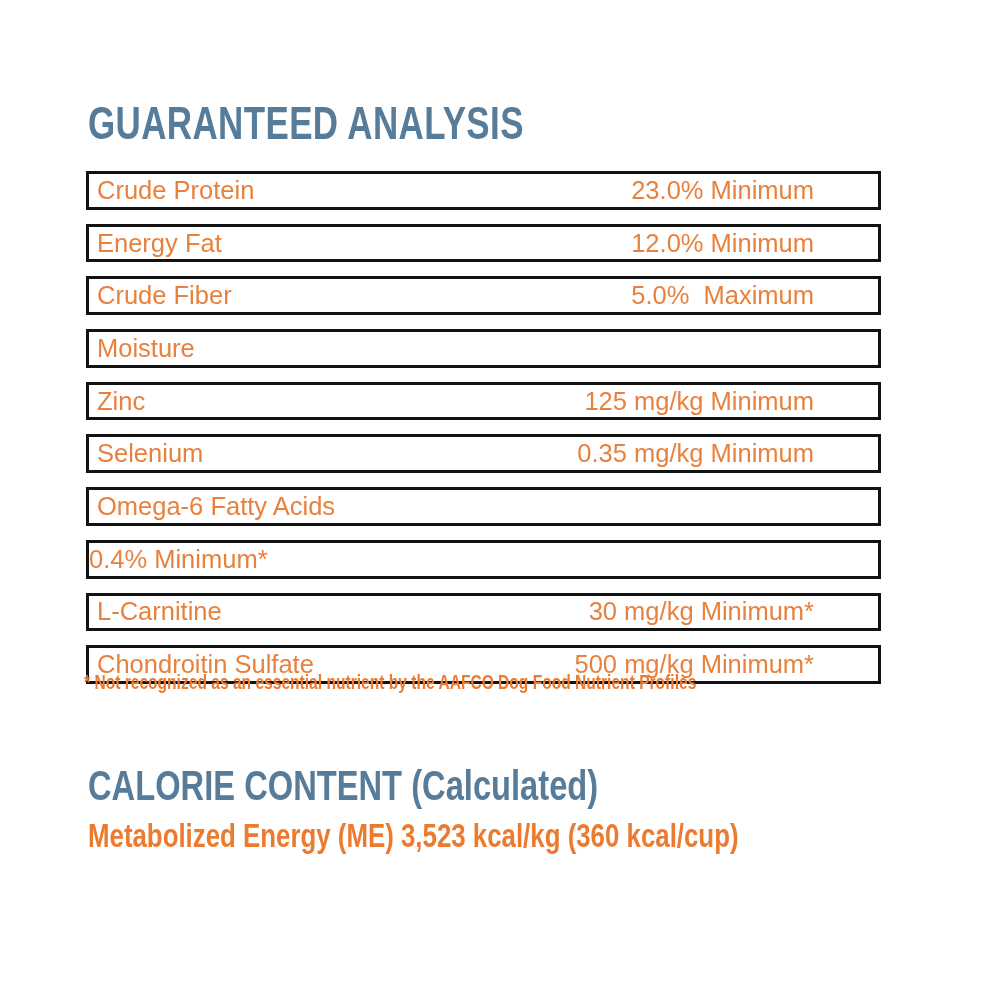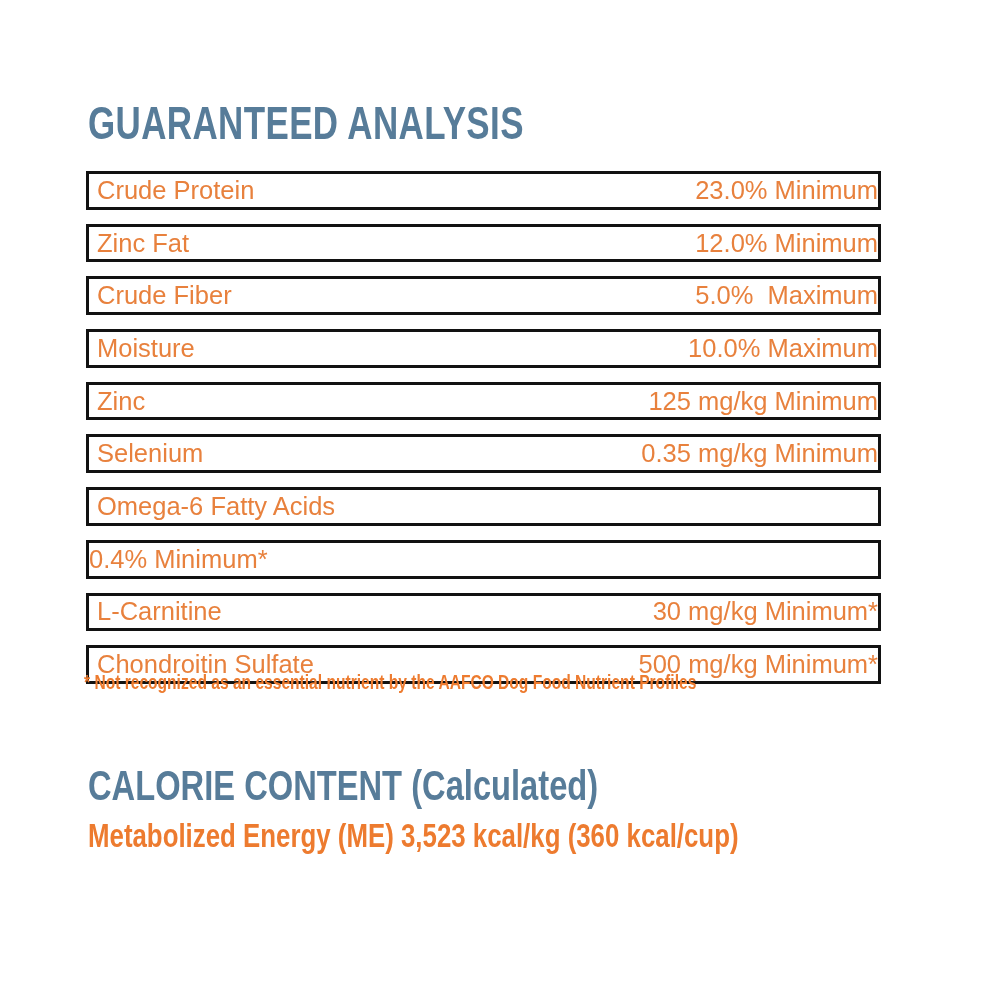--- a/index.html
+++ b/index.html
@@ -50,20 +50,21 @@
     justify-content: space-between;
     align-items: center;
     font-size: 25.5px;
     color: var(--orange, #e8813d);
   }
   .ga-nutrient {
     padding-left: 8px;
     white-space: pre;
   }
   .ga-value {
+    padding-right: 64px;
     white-space: pre;
     text-align: right;
   }
   .ga-footnote {
     position: absolute;
     left: 84px;
     top: 670px;
     font-size: 20.5px;
     line-height: 1.2;
     color: var(--accent-orange, #ed7b2f);
@@ -93,32 +94,31 @@
 
   <h1 class="ga-title condensed">GUARANTEED ANALYSIS</h1>
 
   <div class="ga-table" id="ga-table">
   <div class="ga-row">
     <span class="ga-nutrient">Crude Protein</span>
     <span class="ga-value">23.0% Minimum</span>
   </div>
 
   <div class="ga-row">
-    <span class="ga-nutrient">Zinc Fat</span>
+    <span class="ga-nutrient">Energy Fat</span>
     <span class="ga-value">12.0% Minimum</span>
   </div>
 
   <div class="ga-row">
     <span class="ga-nutrient">Crude Fiber</span>
     <span class="ga-value">5.0%  Maximum</span>
   </div>
 
   <div class="ga-row">
     <span class="ga-nutrient">Moisture</span>
-    <span class="ga-value">10.0% Maximum</span>
   </div>
 
   <div class="ga-row">
     <span class="ga-nutrient">Zinc</span>
     <span class="ga-value">125 mg/kg Minimum</span>
   </div>
 
   <div class="ga-row">
     <span class="ga-nutrient">Selenium</span>
     <span class="ga-value">0.35 mg/kg Minimum</span>

